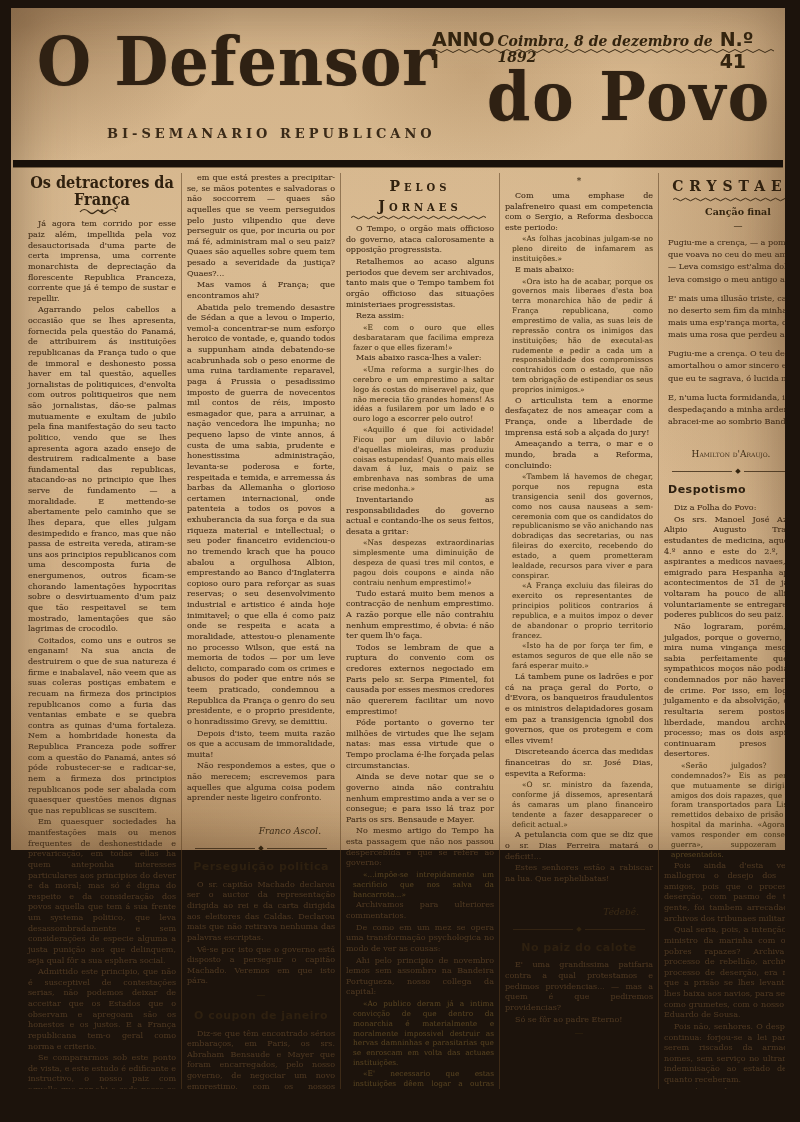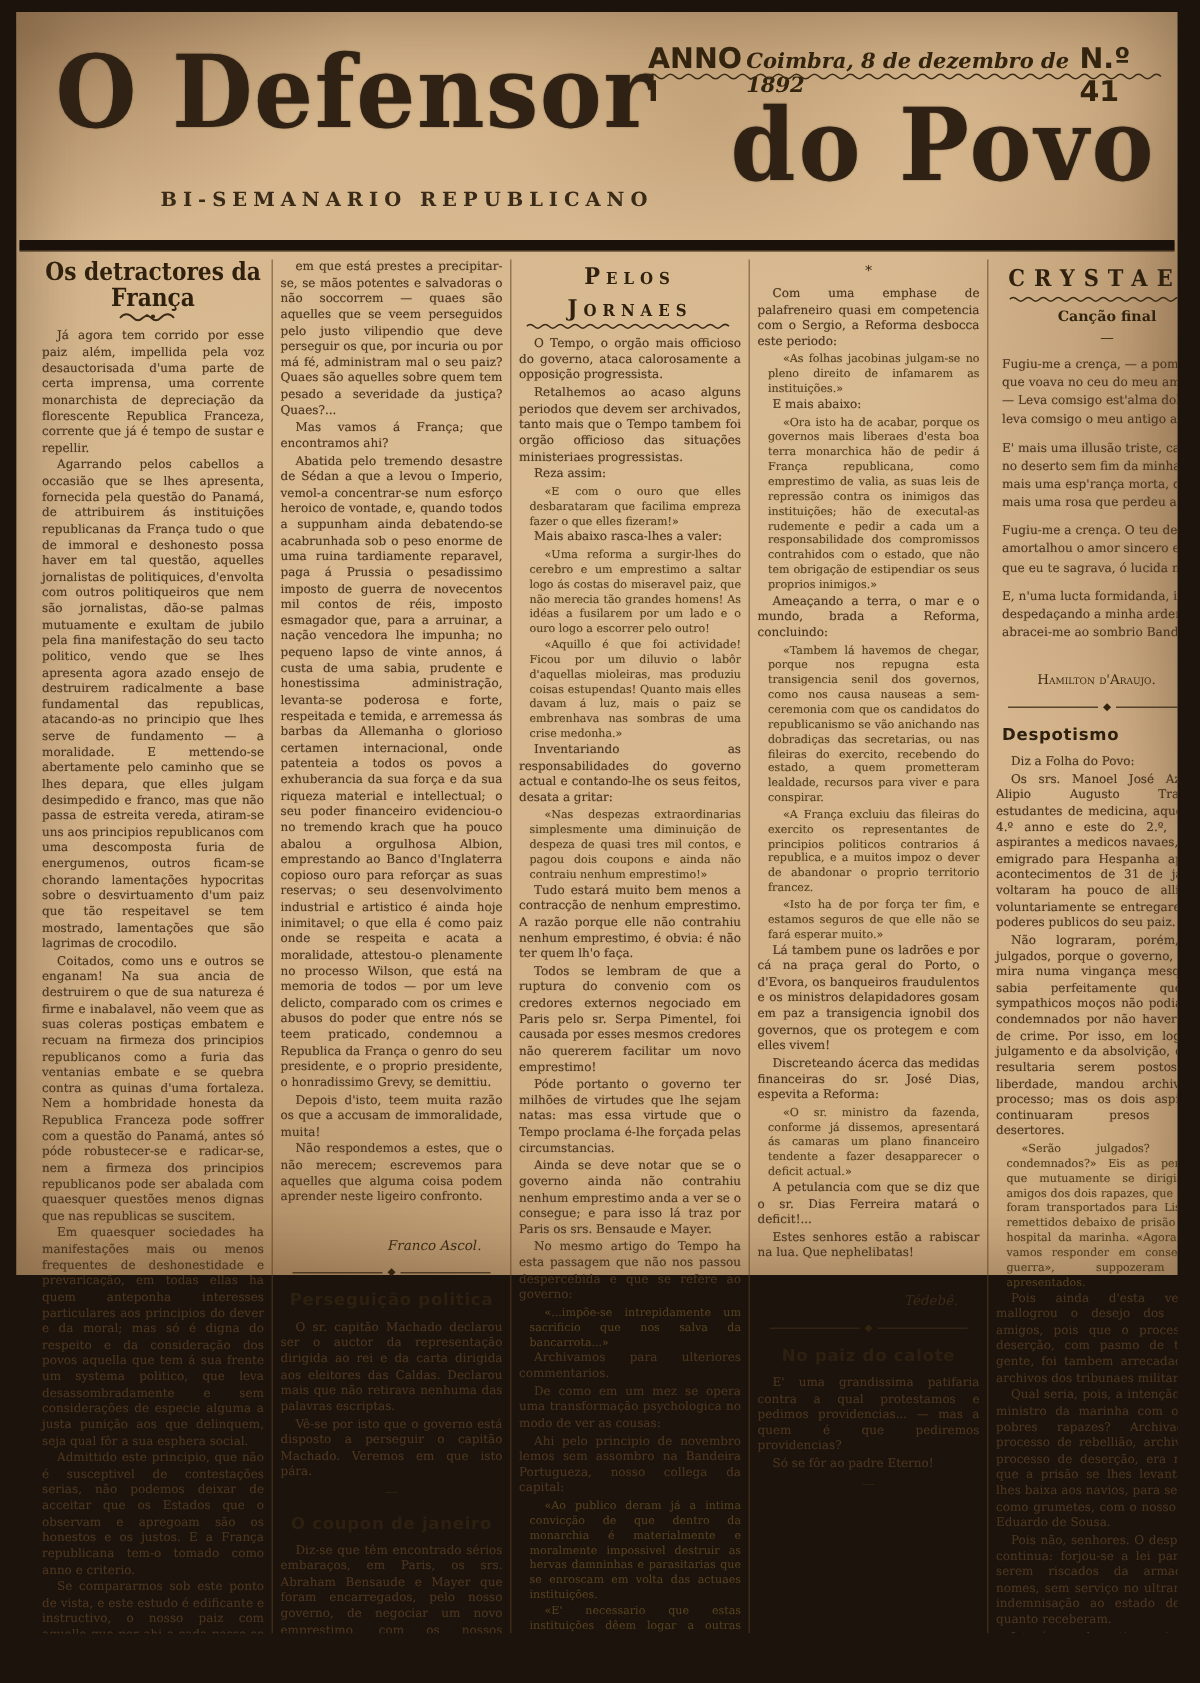--- a/index.html
+++ b/index.html
@@ -113,21 +113,21 @@
         <svg class="squig" width="46" height="8" viewBox="0 0 46 8">
             <path d="M1 5 q4 -5 9 0 q3 3 6 0 l3 -2 l3 2 q3 3 6 0 q5 -5 9 0" stroke="#3a2a16" stroke-width="1.2" fill="none"></path>
             <circle cx="23" cy="4" r="1.4" fill="#3a2a16"></circle>
           </svg>
       </div>
       <div>
           <div class="para">Já agora tem corrido por esse paiz além, impellida pela voz desauctorisada d'uma parte de certa imprensa, uma corrente monarchista de depreciação da florescente Republica Franceza, corrente que já é tempo de sustar e repellir.</div>
           <div class="para">Agarrando pelos cabellos a occasião que se lhes apresenta, fornecida pela questão do Panamá, de attribuirem ás instituições republicanas da França tudo o que de immoral e deshonesto possa haver em tal questão, aquelles jornalistas de politiquices, d'envolta com outros politiqueiros que nem são jornalistas, dão-se palmas mutuamente e exultam de jubilo pela fina manifestação do seu tacto politico, vendo que se lhes apresenta agora azado ensejo de destruirem radicalmente a base fundamental das republicas, atacando-as no principio que lhes serve de fundamento — a moralidade. E mettendo-se abertamente pelo caminho que se lhes depara, que elles julgam desimpedido e franco, mas que não passa de estreita vereda, atiram-se uns aos principios republicanos com uma descomposta furia de energumenos, outros ficam-se chorando lamentações hypocritas sobre o desvirtuamento d'um paiz que tão respeitavel se tem mostrado, lamentações que são lagrimas de crocodilo.</div>
           <div class="para">Coitados, como uns e outros se enganam! Na sua ancia de destruirem o que de sua natureza é firme e inabalavel, não veem que as suas coleras postiças embatem e recuam na firmeza dos principios republicanos como a furia das ventanias embate e se quebra contra as quinas d'uma fortaleza. Nem a hombridade honesta da Republica Franceza pode soffrer com a questão do Panamá, antes só póde robustecer-se e radicar-se, nem a firmeza dos principios republicanos pode ser abalada com quaesquer questões menos dignas que nas republicas se suscitem.</div>
           <div class="para">Em quaesquer sociedades ha manifestações mais ou menos frequentes de deshonestidade e prevaricação, em todas ellas ha quem anteponha interesses particulares aos principios do dever e da moral; mas só é digna do respeito e da consideração dos povos aquella que tem á sua frente um systema politico, que leva desassombradamente e sem considerações de especie alguma a justa punição aos que delinquem, seja qual fôr a sua esphera social.</div>
-          <div class="para">Admittido este principio, que não é susceptivel de contestações serias, não podemos deixar de acceitar que os Estados que o observam e apregoam são os honestos e os justos. E a França republicana tem-o tomado como anno e criterio.</div>
+          <div class="para">Admittido este principio, que não é susceptivel de contestações serias, não podemos deixar de acceitar que os Estados que o observam e apregoam são os honestos e os justos. E a França republicana tem-o geral como norma e criterio.</div>
           <div class="para">Se compararmos sob este ponto de vista, e este estudo é edificante e instructivo, o nosso paiz com aquelle que por ahi a cada passo se calumnia agora — a França — o que vemos?</div>
         </div>
     </section>
 
     <section class="col">
       <div>
           <div class="para">em que está prestes a precipitar-se, se mãos potentes e salvadoras o não soccorrem — quaes são aquelles que se veem perseguidos pelo justo vilipendio que deve perseguir os que, por incuria ou por má fé, administram mal o seu paiz? Quaes são aquelles sobre quem tem pesado a severidade da justiça? Quaes?...</div>
           <div class="para">Mas vamos á França; que encontramos ahi?</div>
           <div class="para">Abatida pelo tremendo desastre de Sédan a que a levou o Imperio, vemol-a concentrar-se num esforço heroico de vontade, e, quando todos a suppunham ainda debatendo-se acabrunhada sob o peso enorme de uma ruina tardiamente reparavel, paga á Prussia o pesadissimo imposto de guerra de novecentos mil contos de réis, imposto esmagador que, para a arruinar, a nação vencedora lhe impunha; no pequeno lapso de vinte annos, á custa de uma sabia, prudente e honestissima administração, levanta-se poderosa e forte, respeitada e temida, e arremessa ás barbas da Allemanha o glorioso certamen internacional, onde patenteia a todos os povos a exhuberancia da sua força e da sua riqueza material e intellectual; o seu poder financeiro evidenciou-o no tremendo krach que ha pouco abalou a orgulhosa Albion, emprestando ao Banco d'Inglaterra copioso ouro para reforçar as suas reservas; o seu desenvolvimento industrial e artistico é ainda hoje inimitavel; o que ella é como paiz onde se respeita e acata a moralidade, attestou-o plenamente no processo Wilson, que está na memoria de todos — por um leve delicto, comparado com os crimes e abusos do poder que entre nós se teem praticado, condemnou a Republica da França o genro do seu presidente, e o proprio presidente, o honradissimo Grevy, se demittiu.</div>
           <div class="para">Depois d'isto, teem muita razão os que a accusam de immoralidade, muita!</div>
@@ -182,20 +182,21 @@
         </div>
     </section>
 
     <section class="col">
       <div class="sep">*</div>
       <div>
           <div class="para">Com uma emphase de palafreneiro quasi em competencia com o Sergio, a Reforma desbocca este periodo:</div>
           <div class="para q">«As folhas jacobinas julgam-se no pleno direito de infamarem as instituições.»</div>
           <div class="para">E mais abaixo:</div>
           <div class="para q">«Ora isto ha de acabar, porque os governos mais liberaes d'esta boa terra monarchica hão de pedir á França republicana, como emprestimo de valia, as suas leis de repressão contra os inimigos das instituições; hão de executal-as rudemente e pedir a cada um a responsabilidade dos compromissos contrahidos com o estado, que não tem obrigação de estipendiar os seus proprios inimigos.»</div>
+          <div class="para">O articulista tem a enorme desfaçatez de nos ameaçar com a França, onde a liberdade de imprensa está sob a alçada do jury!</div>
           <div class="para">Ameaçando a terra, o mar e o mundo, brada a Reforma, concluindo:</div>
           <div class="para q">«Tambem lá havemos de chegar, porque nos repugna esta transigencia senil dos governos, como nos causa nauseas a sem-ceremonia com que os candidatos do republicanismo se vão anichando nas dobradiças das secretarias, ou nas fileiras do exercito, recebendo do estado, a quem prometteram lealdade, recursos para viver e para conspirar.</div>
           <div class="para q">«A França excluiu das fileiras do exercito os representantes de principios politicos contrarios á republica, e a muitos impoz o dever de abandonar o proprio territorio francez.</div>
           <div class="para q">«Isto ha de por força ter fim, e estamos seguros de que elle não se fará esperar muito.»</div>
           <div class="para">Lá tambem pune os ladrões e por cá na praça geral do Porto, o d'Evora, os banqueiros fraudulentos e os ministros delapidadores gosam em paz a transigencia ignobil dos governos, que os protegem e com elles vivem!</div>
           <div class="para">Discreteando ácerca das medidas financeiras do sr. José Dias, espevita a Reforma:</div>
           <div class="para q">«O sr. ministro da fazenda, conforme já dissemos, apresentará ás camaras um plano financeiro tendente a fazer desapparecer o deficit actual.»</div>
           <div class="para">A petulancia com que se diz que o sr. Dias Ferreira matará o deficit!...</div>
           <div class="para">Estes senhores estão a rabiscar na lua. Que nephelibatas!</div>
         </div>

